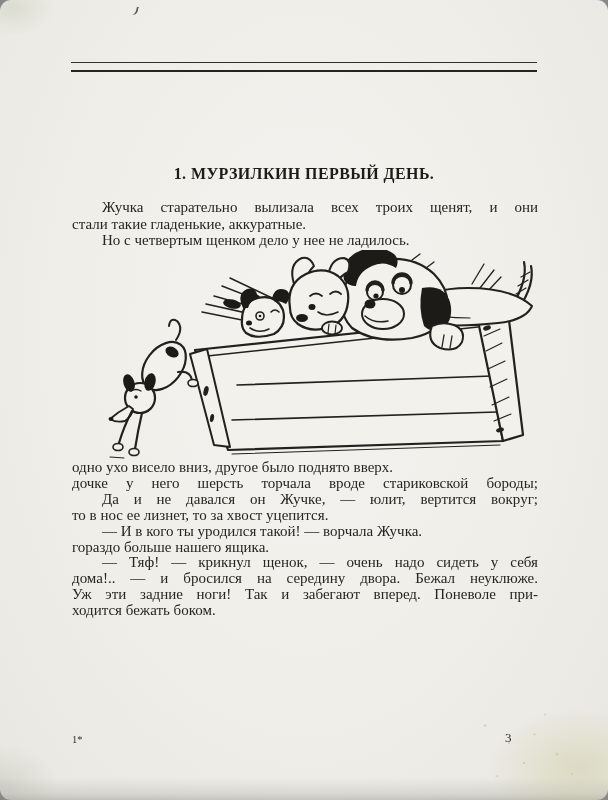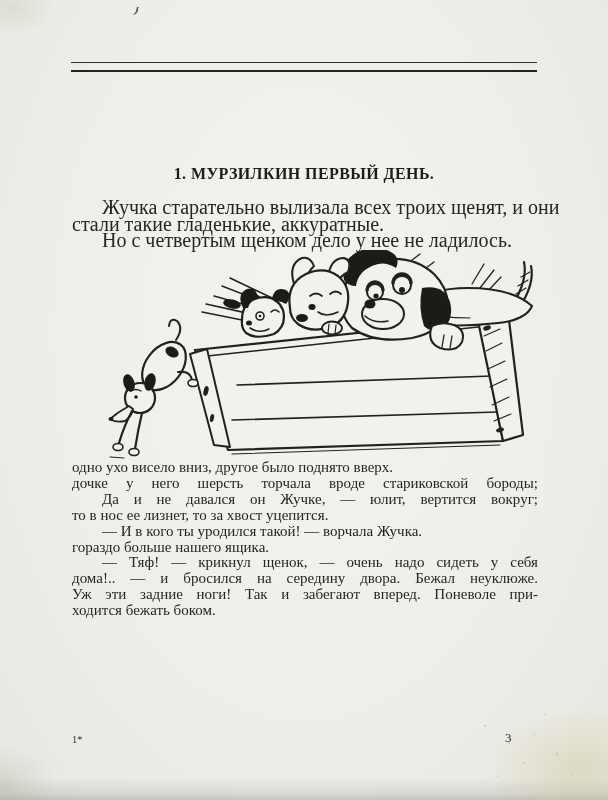--- a/index.html
+++ b/index.html
@@ -5,20 +5,21 @@
   html,body{margin:0;padding:0;}
   body{background:#888;font-family:"Liberation Serif",serif;}
   .page{
     position:relative;width:608px;height:800px;overflow:hidden;color:#262523;
     background:
       radial-gradient(130px 85px at 95% 96%, rgba(190,186,120,0.30), rgba(190,186,120,0) 70%),
       radial-gradient(60px 40px at 2% 1%, rgba(168,178,140,0.22), rgba(168,178,140,0) 70%),
       radial-gradient(80px 55px at 0% 98%, rgba(110,112,100,0.16), rgba(110,112,100,0) 72%),
       linear-gradient(to bottom, rgba(0,0,0,0) 97.2%, rgba(95,95,85,0.14) 99.2%, rgba(70,70,62,0.24) 100%),
       radial-gradient(ellipse at 50% 42%, #f4f3ef 0%, #efeee9 55%, #e8e7e1 100%);
+    border-radius: 11px;
   }
   .speckles{
     position:absolute;right:6px;bottom:4px;width:150px;height:110px;pointer-events:none;
     background:
       radial-gradient(3px 2px at 22% 36%, rgba(150,148,85,.45), transparent 70%),
       radial-gradient(2px 2px at 38% 52%, rgba(140,140,80,.40), transparent 70%),
       radial-gradient(3px 2px at 55% 44%, rgba(150,148,90,.35), transparent 70%),
       radial-gradient(2px 2px at 48% 70%, rgba(130,132,78,.42), transparent 70%),
       radial-gradient(3px 3px at 70% 62%, rgba(150,148,90,.30), transparent 70%),
       radial-gradient(2px 2px at 62% 26%, rgba(140,140,82,.30), transparent 70%),
@@ -32,21 +33,21 @@
   }
   .double-rule{
     position:absolute;left:71px;top:62px;width:466px;height:7px;
     border-top:1.5px solid #30302c;border-bottom:2.5px solid #242420;
   }
   .title{
     position:absolute;left:36px;top:165px;width:536px;text-align:center;
     font-weight:bold;font-size:16px;letter-spacing:.4px;color:#1d1c1a;white-space:nowrap;
   }
   .text-block{position:absolute;left:72px;width:466px;}
-  .text-block.top{top:199px;font-size:20px;line-height:16.6px;}
+  .text-block.top{top:199px;font-size:15px;line-height:16.6px;}
   .text-block.bottom{top:460px;font-size:15px;line-height:15.9px;}
   .line{text-align:justify;text-align-last:justify;text-justify:inter-word;white-space:nowrap;overflow:visible;}
   .line.last{text-align-last:left;white-space:normal;}
   .line.indent{text-indent:30px;}
   .illustration{position:absolute;left:80px;top:250px;width:465px;height:214px;}
   .footer-sig{position:absolute;left:72px;top:734px;font-size:10.5px;color:#33322e;}
   .footer-page{position:absolute;left:505px;top:730px;font-size:13px;color:#2a2926;}
 </style>
 </head>
 <body>

